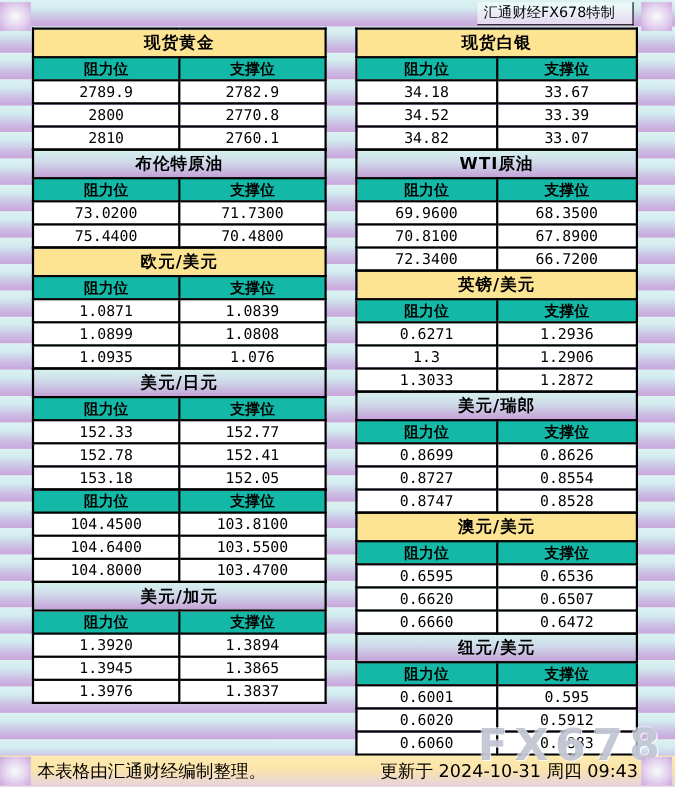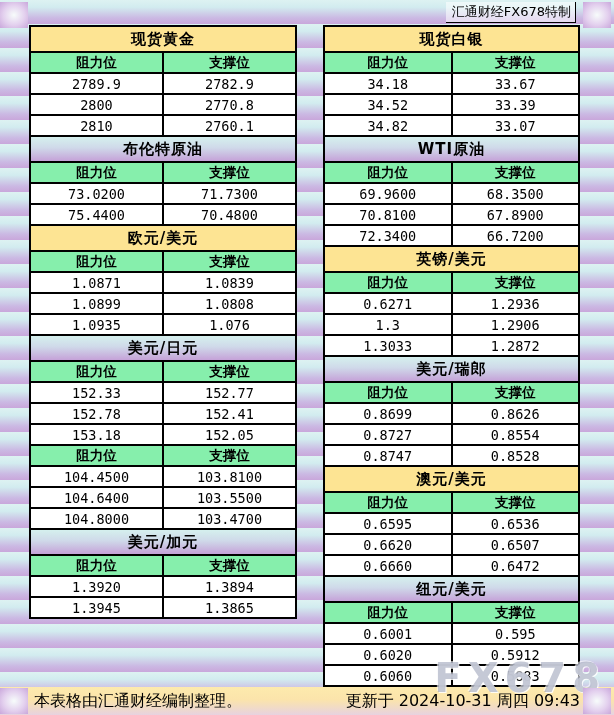--- a/index.html
+++ b/index.html
@@ -24,21 +24,21 @@
   .corner-tl { top: 2px; left: 0; }
   .corner-tr { top: 2px; right: 3px; }
   .corner-bl { bottom: 1px; left: 0; }
   .corner-br { bottom: 1px; right: 3px; }
 
   .brand {
     position: absolute;
     top: 2px; right: 38px;
     font-size: 13px;
     line-height: 18px;
-    padding: 1px 4px 1px 6px;
+    padding: 1px 16px 1px 6px;
     background: rgba(255,255,255,0.55);
     border-right: 1px solid #000;
     border-bottom: 1px solid #000;
     z-index: 4;
   }
 
   .tables-wrap {
     position: absolute;
     top: 25px; left: 29px;
     display: flex;
@@ -69,21 +69,21 @@
     font-size: 15px;
     font-weight: bold;
     letter-spacing: 1px;
   }
   th.tbl-title.yellow   { background: #fde493; }
   th.tbl-title.gradient { background: linear-gradient(180deg, #d5f0ee 0%, #cfd9e9 45%, #c5a2d8 100%); }
   th.col-header {
     height: 19px;
     font-size: 13.5px;
     font-weight: bold;
-    background: #86efac;
+    background: #14b8a6;
   }
   td.value {
     height: 19px;
     background: #fff;
     font-family: "DejaVu Sans Mono", monospace;
     font-size: 13.5px;
   }
 
   .footer {
     position: absolute;
@@ -260,20 +260,24 @@
     </thead>
     <tbody>
           <tr>
             <td class="value">1.3920</td>
             <td class="value">1.3894</td>
           </tr>
           <tr>
             <td class="value">1.3945</td>
             <td class="value">1.3865</td>
           </tr>
+          <tr>
+            <td class="value">1.3976</td>
+            <td class="value">1.3837</td>
+          </tr>
         </tbody>
   </table>
 </div>
   <div class="tcol tcol-right" id="col-right">
   <table class="quote-table">
     <thead>
       <tr>
         <th colspan="2" class="tbl-title yellow">现货白银</th>
       </tr>
       <tr>

